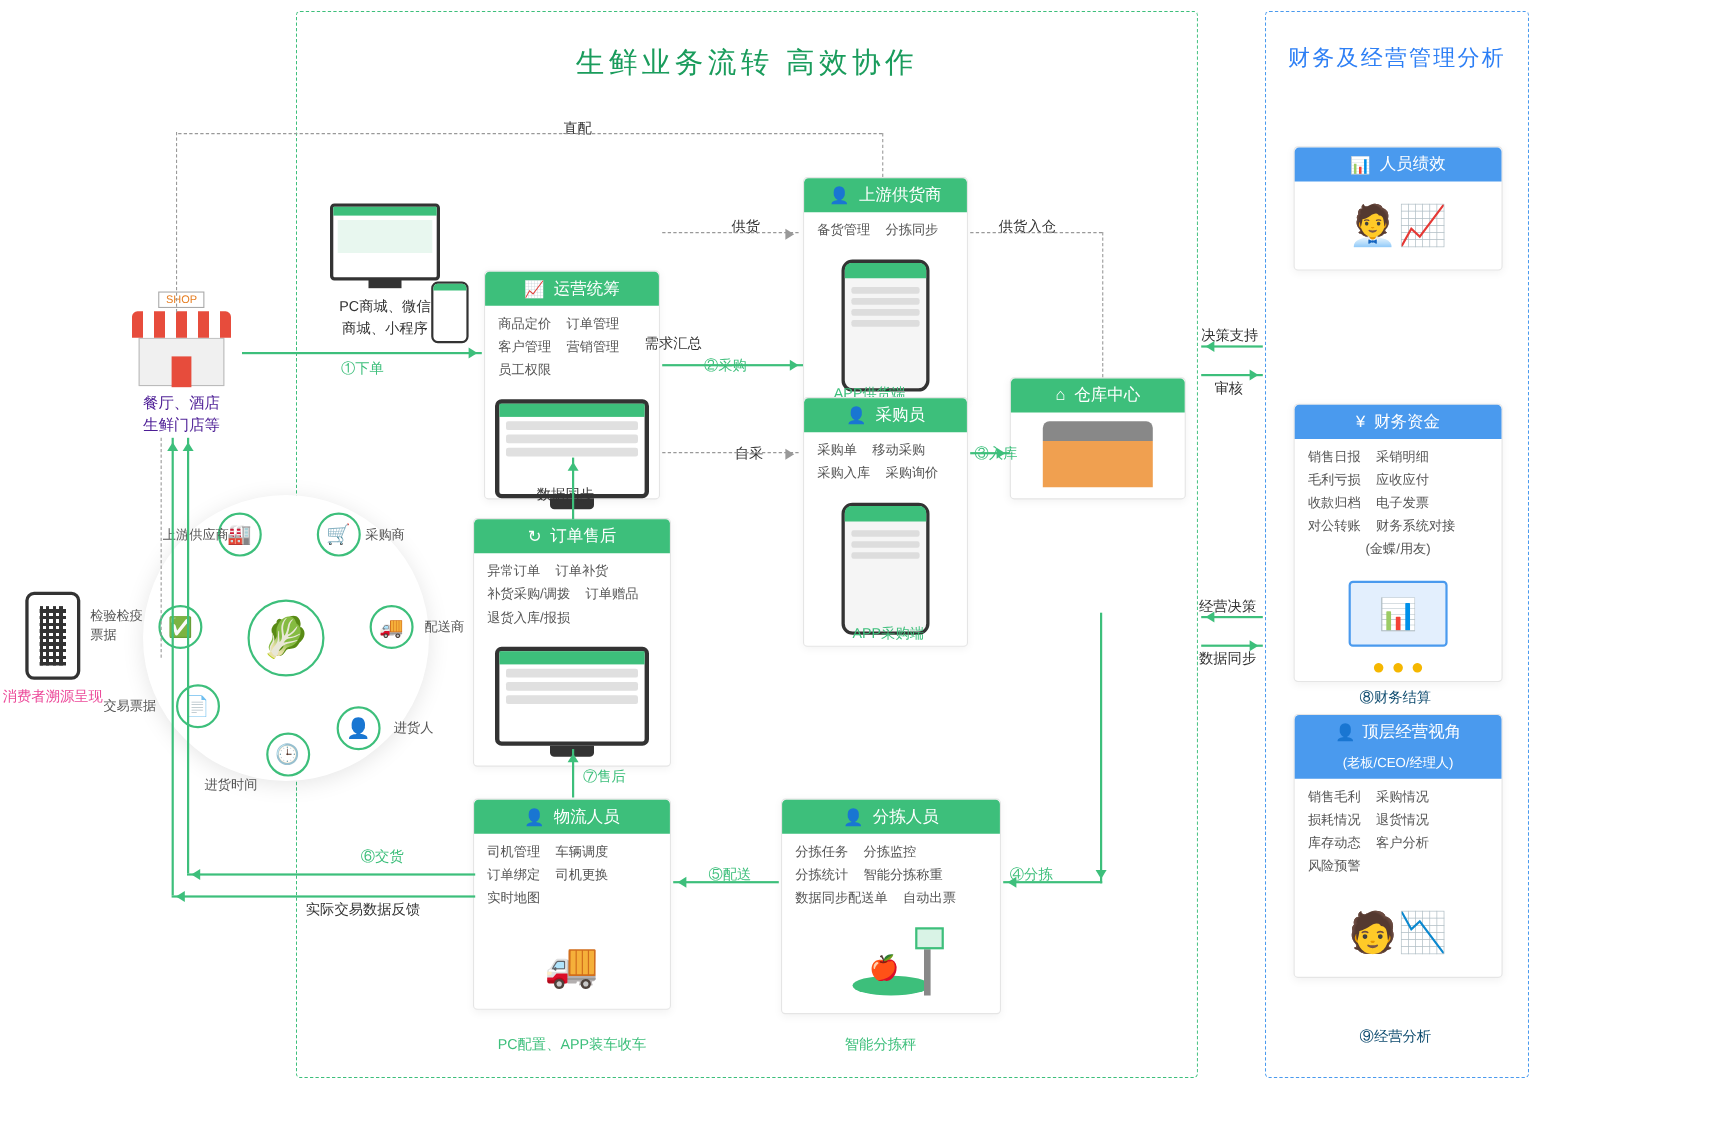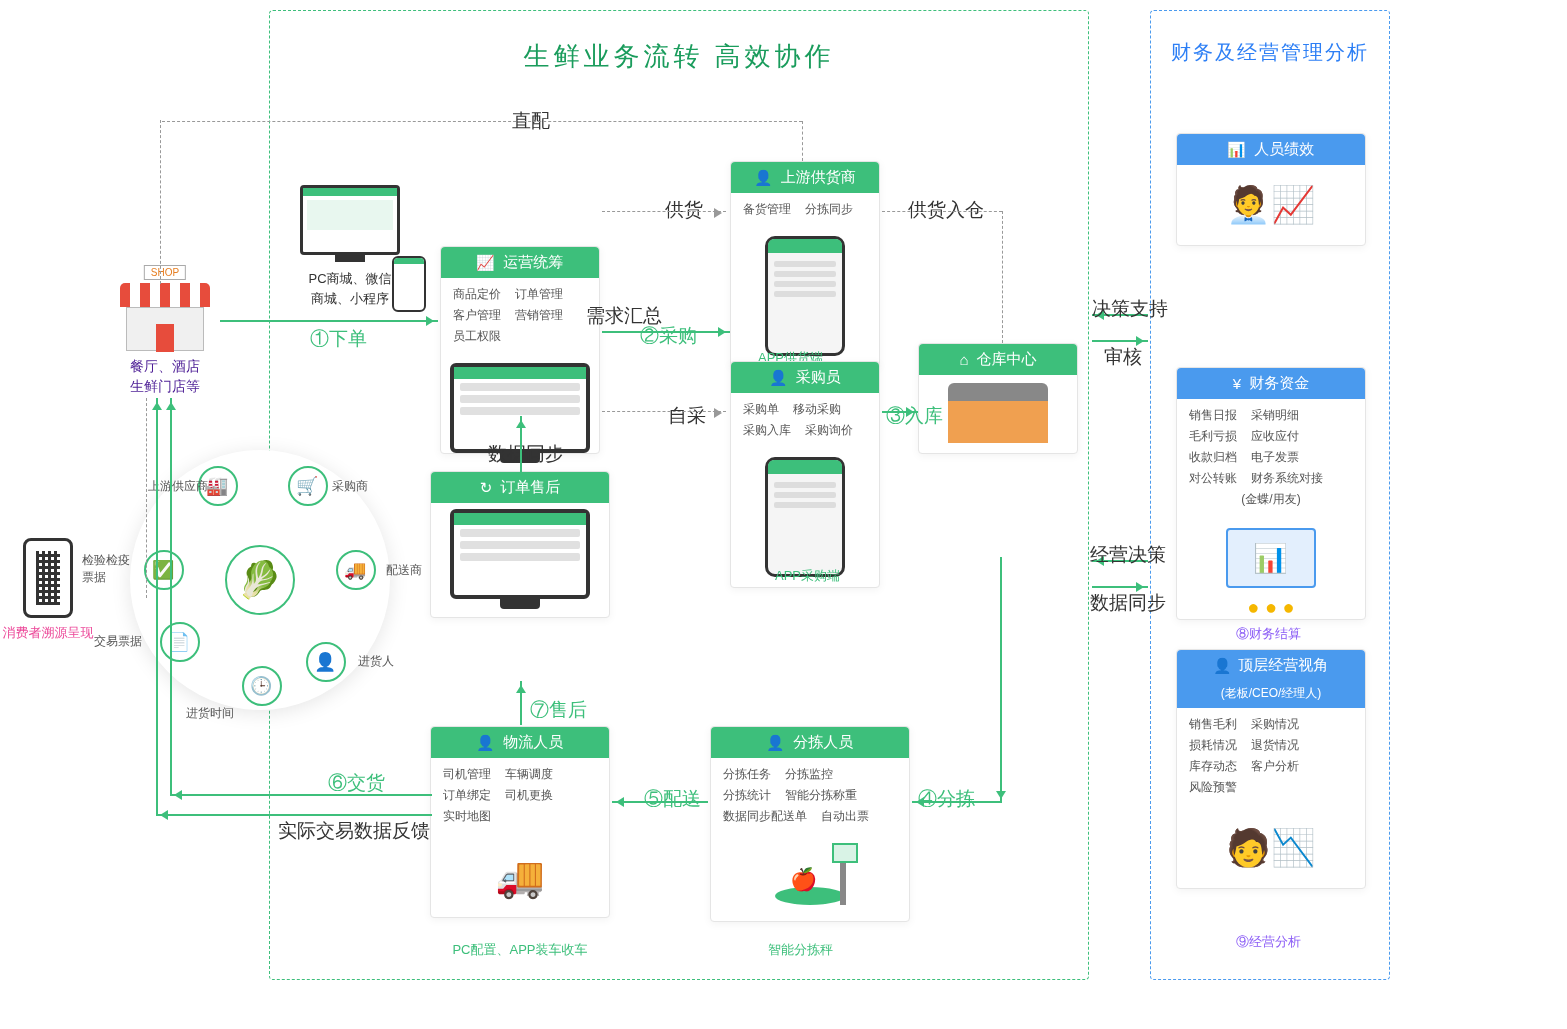--- a/index.html
+++ b/index.html
@@ -91,21 +91,21 @@
 .pc-mock::after { content:""; position:absolute; left:50%; bottom:-14px; transform:translateX(-50%); width:40px; height:10px; background:#333; border-radius:0 0 4px 4px;}
 .pc-mock .topbar { height:12px; background:#3dbf7b; }
 .pc-mock .block { height:8px; background:#e0e0e0; margin:4px 6px; border-radius:2px;}
 .caption {
   text-align: center;
   font-size: 13px;
   color: #3dbf7b;
   margin-top: 20px;
   position: absolute;
 }
-.caption.blue { color: #8b5cf6; text-align: right; }
+.caption.blue { color: #0c4a6e; text-align: right; }
 .circle-graph {
   position: absolute;
   left: 130px; top: 450px;
   width: 260px; height: 260px;
   border-radius: 50%;
   background: #fff;
   box-shadow: 0 3px 20px rgba(0,0,0,0.1);
   display:flex; align-items:center; justify-content:center;
 }
 .circle-graph .center-circ {
@@ -125,21 +125,21 @@
   width:90px; height:24px; margin:0 auto;
   background: repeating-linear-gradient(90deg,#e74c3c 0 10px,#fff 10px 20px);
   border-radius:5px 5px 0 0;
   position:relative;
 }
 .shop-roof::before { content:"SHOP"; position:absolute; top:-18px; left:50%; transform:translateX(-50%); font-size:10px; background:#fff; border:1px solid #aaa; padding:1px 6px; color:#e67e22;}
 .shop-body { width:78px; height:44px; margin:0 auto; background:#f0f0f0; border:1px solid #bbb; }
 .shop-body::after { content:""; display:block; width:18px; height:28px; background:#e74c3c; margin:16px auto 0; }
 .shop-label { font-size:14px; color:#4c1d95; margin-top:6px; line-height:1.4; }
 .flow-label {
-  position:absolute; font-size:19px; color:#3dbf7b;
+  position:absolute; font-size:13px; color:#3dbf7b;
 }
 .flow-label.black { color:#333; }
 .arrow-green { position:absolute; background:#3dbf7b; height:2px; }
 .arrow-green::after { content:""; position:absolute; right:-1px; top:-4px; border:5px solid transparent; border-left:8px solid #3dbf7b; }
 .arrow-green.rev::after { right:auto; left:-1px; border:5px solid transparent; border-right:8px solid #3dbf7b; }
 .arrow-green.v { width:2px; height:auto; }
 .arrow-green.v::after { right:-4px; top:auto; bottom:-1px; border:5px solid transparent; border-top:8px solid #3dbf7b; left:auto;}
 .arrow-green.v.up::after { bottom:auto; top:-1px; border:5px solid transparent; border-bottom:8px solid #3dbf7b; }
 .dash-line { position:absolute; border-top:1px dashed #999; }
 .dash-line.v { border-top:none; border-left:1px dashed #999; }
@@ -273,20 +273,33 @@
       </div>
     <div class="warehouse-illus"></div>
     <div style="height:10px"></div>
   </div>
 
   <div class="card" style="left:160px; top:460px; width:180px;">
     <div class="card-head">
         <span>↻</span>
         <span>订单售后</span>
       </div>
+    <div class="card-body">
+      <div class="row">
+          <span>异常订单</span>
+          <span>订单补货</span>
+        </div>
+      <div class="row">
+          <span>补货采购/调拨</span>
+          <span>订单赠品</span>
+        </div>
+      <div class="row">
+          <span>退货入库/报损</span>
+        </div>
+    </div>
     <div class="pc-mock">
         <div class="topbar"></div>
         <div class="block"></div>
         <div class="block"></div>
         <div class="block"></div>
       </div>
     <div style="height:18px"></div>
   </div>
 
   <div class="card" style="left:160px; top:715px; width:180px;">

